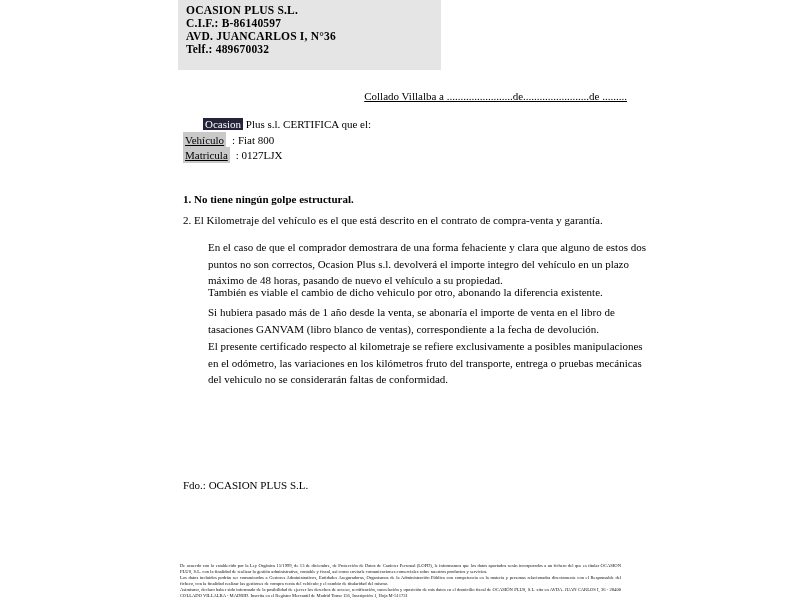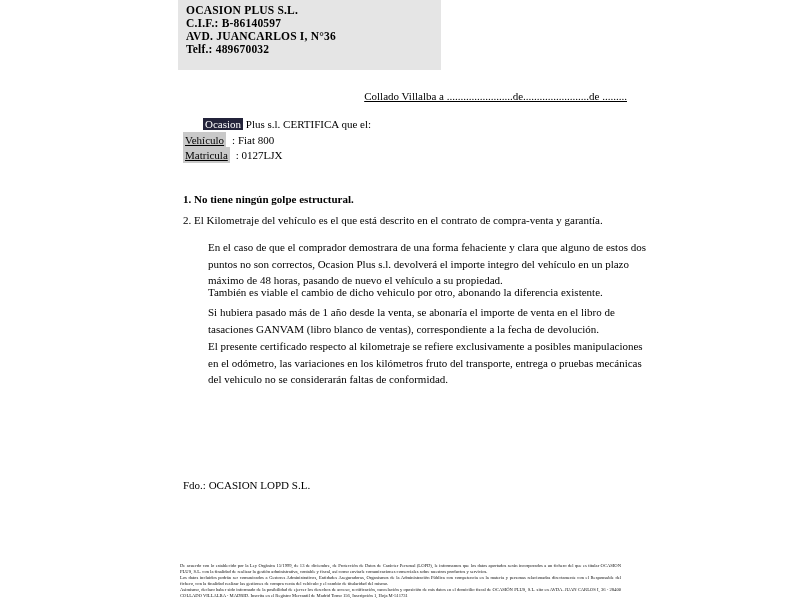--- a/index.html
+++ b/index.html
@@ -70,21 +70,21 @@
   </div>
 
   <div class="body-line point1">1. No tiene ningún golpe estructural.</div>
   <div class="body-line point2">2. El Kilometraje del vehículo es el que está descrito en el contrato de compra-venta y garantía.</div>
 
   <div class="para para1">En el caso de que el comprador demostrara de una forma fehaciente y clara que alguno de estos dos puntos no son correctos, Ocasion Plus s.l. devolverá el importe integro del vehículo en un plazo máximo de 48 horas, pasando de nuevo el vehículo a su propiedad.</div>
   <div class="para para2">También es viable el cambio de dicho vehiculo por otro, abonando la diferencia existente.</div>
   <div class="para para3">Si hubiera pasado más de 1 año desde la venta, se abonaría el importe de venta en el libro de tasaciones GANVAM (libro blanco de ventas), correspondiente a la fecha de devolución.</div>
   <div class="para para4">El presente certificado respecto al kilometraje se refiere exclusivamente a posibles manipulaciones en el odómetro, las variaciones en los kilómetros fruto del transporte, entrega o pruebas mecánicas del vehiculo no se considerarán faltas de conformidad.</div>
 
-  <div class="body-line signature">Fdo.: OCASION LOPD S.L.</div>
+  <div class="body-line signature">Fdo.: OCASION PLUS S.L.</div>
 
   <div class="legal">
     <p>De acuerdo con lo establecido por la Ley Orgánica 15/1999, de 13 de diciembre, de Protección de Datos de Carácter Personal (LOPD), le informamos que los datos aportados serán incorporados a un fichero del que es titular OCASION PLUS, S.L. con la finalidad de realizar la gestión administrativa, contable y fiscal, así como enviarle comunicaciones comerciales sobre nuestros productos y servicios.</p>
     <p>Los datos incluidos podrán ser comunicados a Gestores Administrativos, Entidades Aseguradoras, Organismos de la Administración Pública con competencia en la materia y personas relacionadas directamente con el Responsable del fichero, con la finalidad realizar las gestiones de compra venta del vehículo y el cambio de titularidad del mismo.</p>
     <p>Asimismo, declaro haber sido informado de la posibilidad de ejercer los derechos de acceso, rectificación, cancelación y oposición de mis datos en el domicilio fiscal de OCASIÓN PLUS, S.L. sito en AVDA. JUAN CARLOS I, 36 - 28400 COLLADO VILLALBA - MADRID. Inscrita en el Registro Mercantil de Madrid Tomo 156, Inscripción 1, Hoja M-511731</p>
   </div>
 
 </div>
 
 </body></html>

